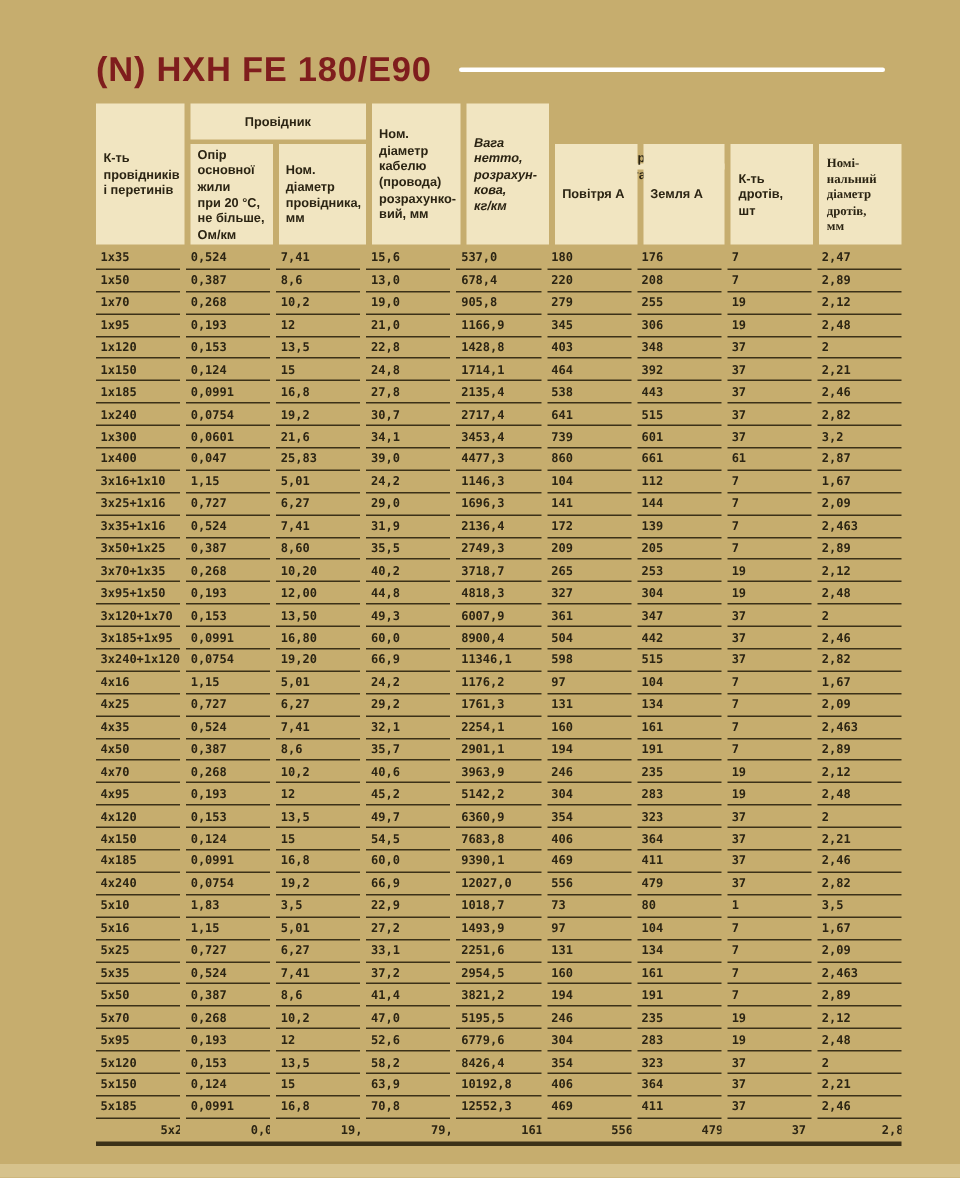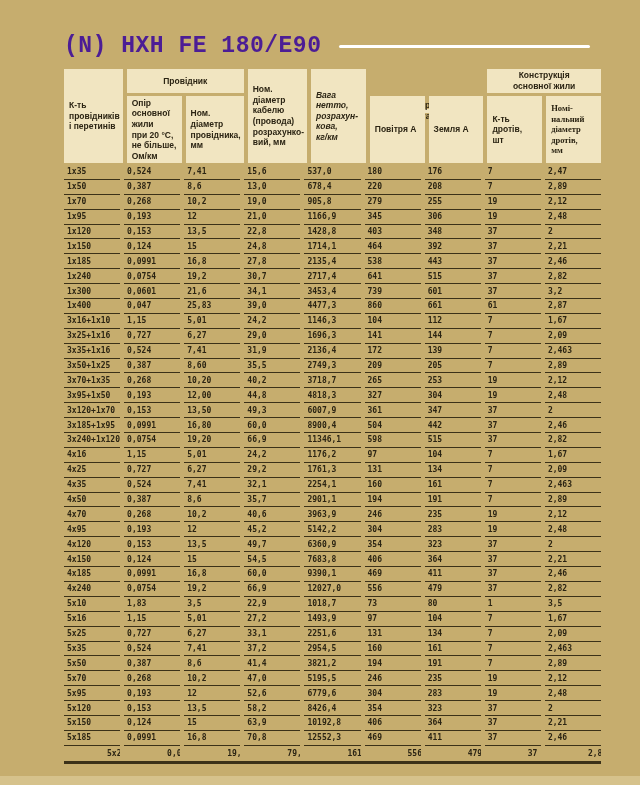--- a/index.html
+++ b/index.html
@@ -20,22 +20,22 @@
     width: 537px;
   }
   
   .title-row {
     display: flex;
     align-items: center;
     height: 32px;
     margin-bottom: 7px;
   }
   .page-title {
-    color: #4c1d95;
-    font-family: Liberation Mono, monospace;
+    color: #7f1d1d;
+    font-family: Liberation Sans, sans-serif;
     font-weight: bold;
     font-size: 23px;
     letter-spacing: 0.5px;
     white-space: nowrap;
   }
   .title-rule {
     flex: 1;
     height: 3px;
     background: #ffffff;
     margin-left: 18px;
@@ -147,22 +147,20 @@
 розрахунко-
 вий, мм</div>
       <div class="hcell h-col5">Вага нетто,
 розрахун-
 кова,
 кг/км</div>
       <div class="hcell group h-grp-b">Мах струмове
 навантаження</div>
       <div class="hcell h-col6">Повітря А</div>
       <div class="hcell h-col7">Земля А</div>
-      <div class="hcell group h-grp-c">Конструкція
-основної жили</div>
       <div class="hcell h-col8">К-ть
 дротів,
 шт</div>
       <div class="hcell h-col9">Номі-
 нальний
 діаметр
 дротів,
 мм</div>
     </div>
 

